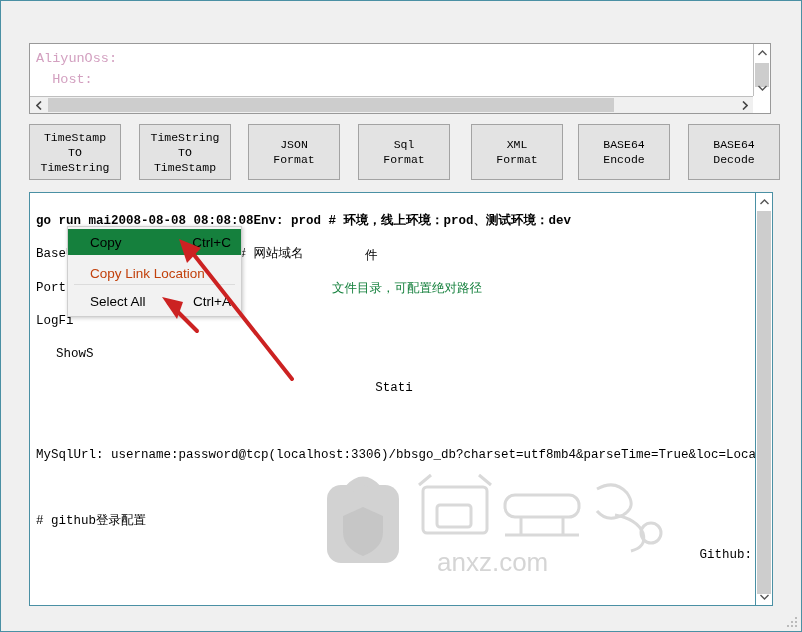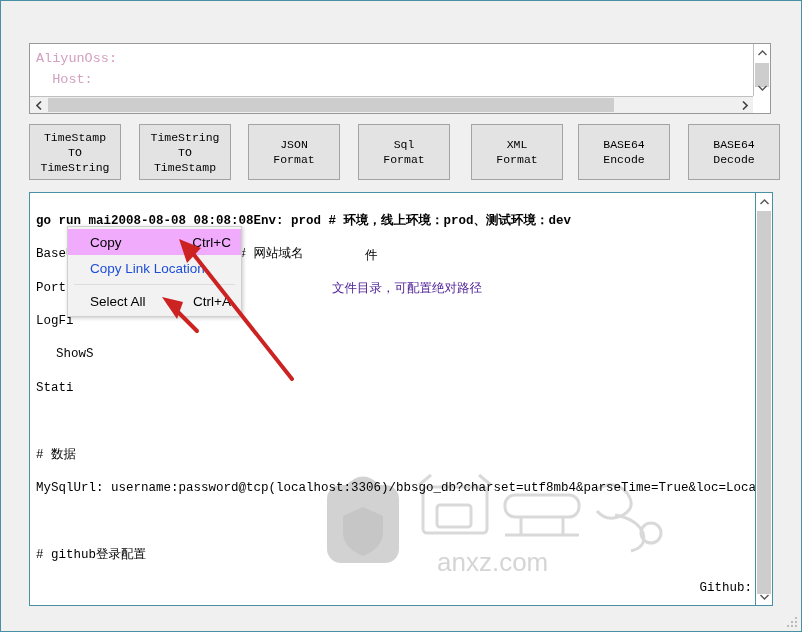--- a/index.html
+++ b/index.html
@@ -198,24 +198,24 @@
   .ctx-item {
     height: 26px;
     display: flex; align-items: center;
     padding: 0 10px 0 22px;
     font-size: 13.5px;
     color: #000000;
     white-space: nowrap;
     user-select: none;
   }
   .ctx-item.selected {
-    background: #f0abfc;
+    background: #15803d;
     gap: 12px;
   }
-  .ctx-item.disabled { color: #1d4ed8; }
+  .ctx-item.disabled { color: #c2410c; align-items: flex-end; }
   .ctx-label { flex: 1 1 auto; }
   .ctx-accel { flex: 0 0 auto; margin-left: 16px; }
   .ctx-sep {
     height: 1px; margin: 3px 6px;
     background: #dcdcdc;
   }
 
   
   .arrows {
     position: absolute; left: 0; top: 0;
@@ -313,23 +313,22 @@
         <text x="122" y="100" font-family="'Liberation Sans', sans-serif" font-size="26" fill="#d5d5d5">anxz.com</text>
       </svg>
     </div>
 
     <div class="main-text">
 <span style="display: block; min-height: 16.7px; white-space: pre; font-weight: bold;">go run mai2008-08-08 08:08:08Env: prod # 环境，线上环境：prod、测试环境：dev</span>
 <span style="display: block; min-height: 16.7px; white-space: pre;">BaseUrl: https://mlog.club # 网站域名</span>
 <span style="display: block; min-height: 16.7px; white-space: pre;">Port:</span>
 <span style="display: block; min-height: 16.7px; white-space: pre;">LogFi</span>
 <span style="display: block; min-height: 16.7px; white-space: pre; margin-left: 20px;">ShowS</span>
-<span style="display: block; min-height: 16.7px; white-space: pre;">Stati</span>
+<span style="display: block; min-height: 16.7px; white-space: pre; text-align: center;">Stati</span>
 <span style="display: block; min-height: 16.7px; white-space: pre;"></span>
-<span style="display: block; min-height: 16.7px; white-space: pre;"># 数据</span>
 <span style="display: block; min-height: 16.7px; white-space: pre;">MySqlUrl: username:password@tcp(localhost:3306)/bbsgo_db?charset=utf8mb4&amp;parseTime=True&amp;loc=Local</span>
 <span style="display: block; min-height: 16.7px; white-space: pre;"></span>
 <span style="display: block; min-height: 16.7px; white-space: pre;"># github登录配置</span>
 <span style="display: block; min-height: 16.7px; white-space: pre; text-align: right;">Github:</span>
 
 
 
 
 
 
@@ -340,21 +339,21 @@
 
 
 
 
 
 
 
     </div>
 
     <div style="position:absolute; left:335px; top:54px; font-family:'Liberation Mono','DejaVu Sans Mono',monospace; font-size:12.5px; color:#000;">件</div>
-    <div style="position:absolute; left:302px; top:87px; font-family:'Liberation Mono','DejaVu Sans Mono',monospace; font-size:12.5px; color:#4c1d95;">文件目录，可配置绝对路径</div>
+    <div style="position:absolute; left:302px; top:87px; font-family:'Liberation Mono','DejaVu Sans Mono',monospace; font-size:12.5px; color:#15803d;">文件目录，可配置绝对路径</div>
 
     <div class="mainbox-vscroll">
       <div class="sb-vtrack-up sb-arrow">
         <svg width="9" height="6" viewBox="0 0 9 6">
             <path d="M0.5 5 L4.5 1 L8.5 5" fill="none" stroke="#555" stroke-width="1.4"></path>
           </svg>
       </div>
       <div class="sb-vthumb" style="top:18px; height:383px;"></div>
       <div class="sb-vtrack-down sb-arrow">
         <svg width="9" height="6" viewBox="0 0 9 6">

